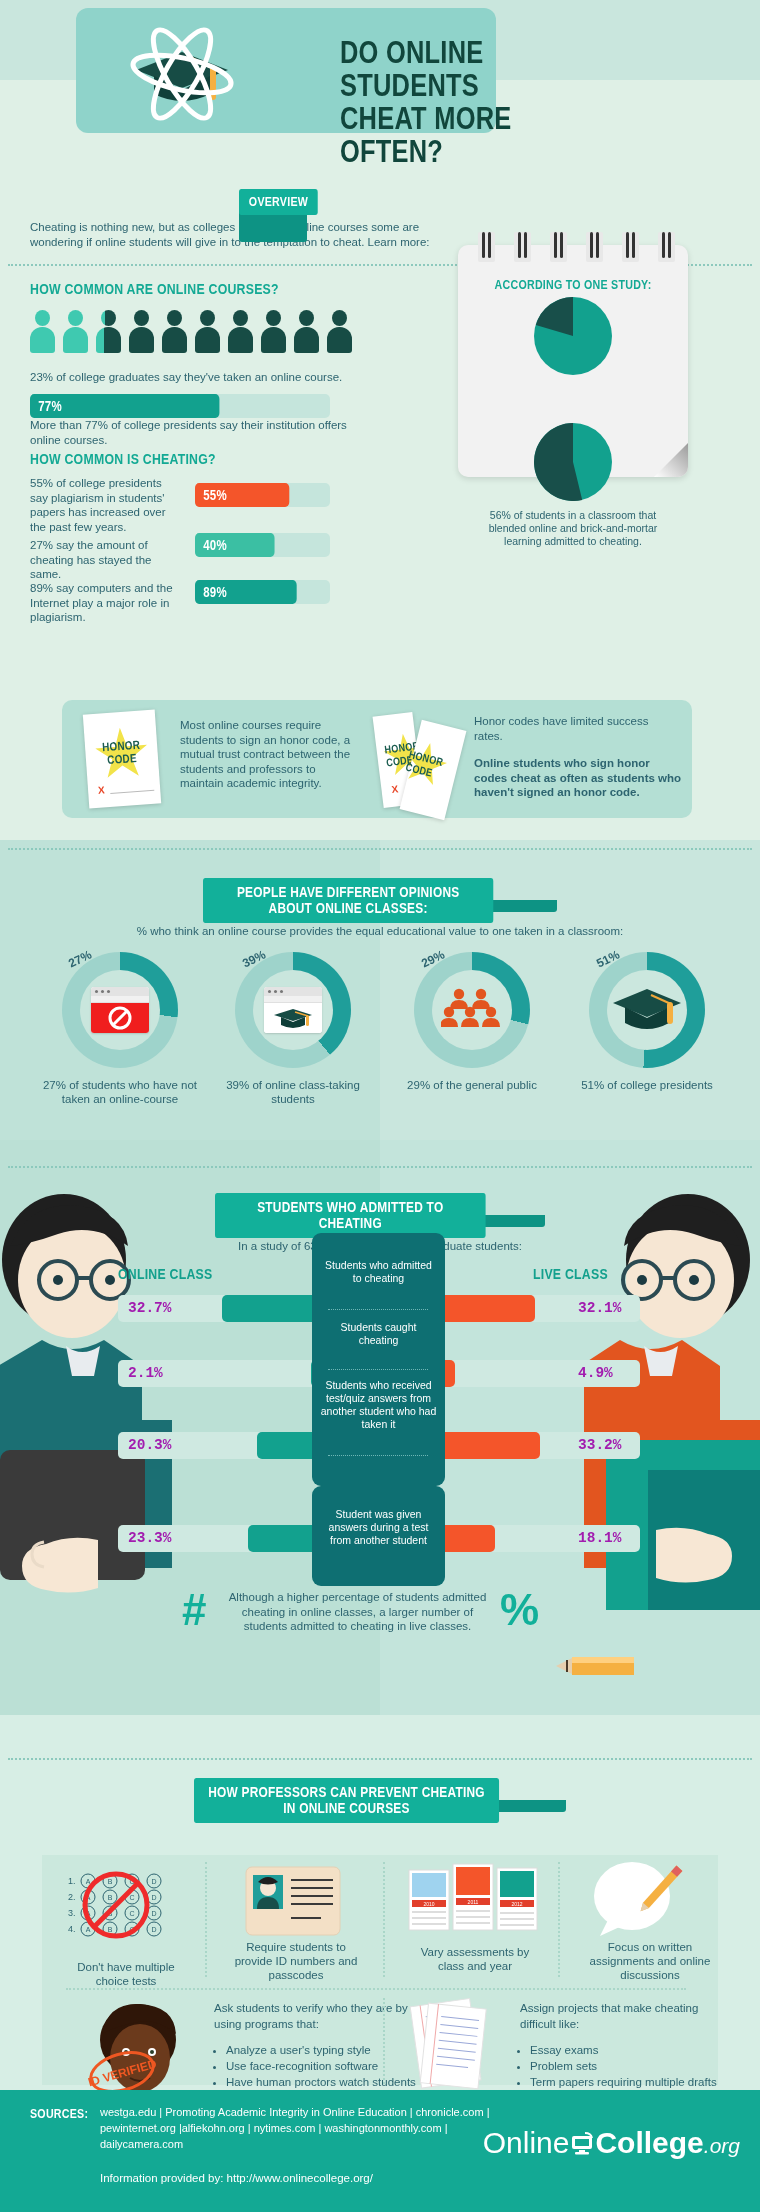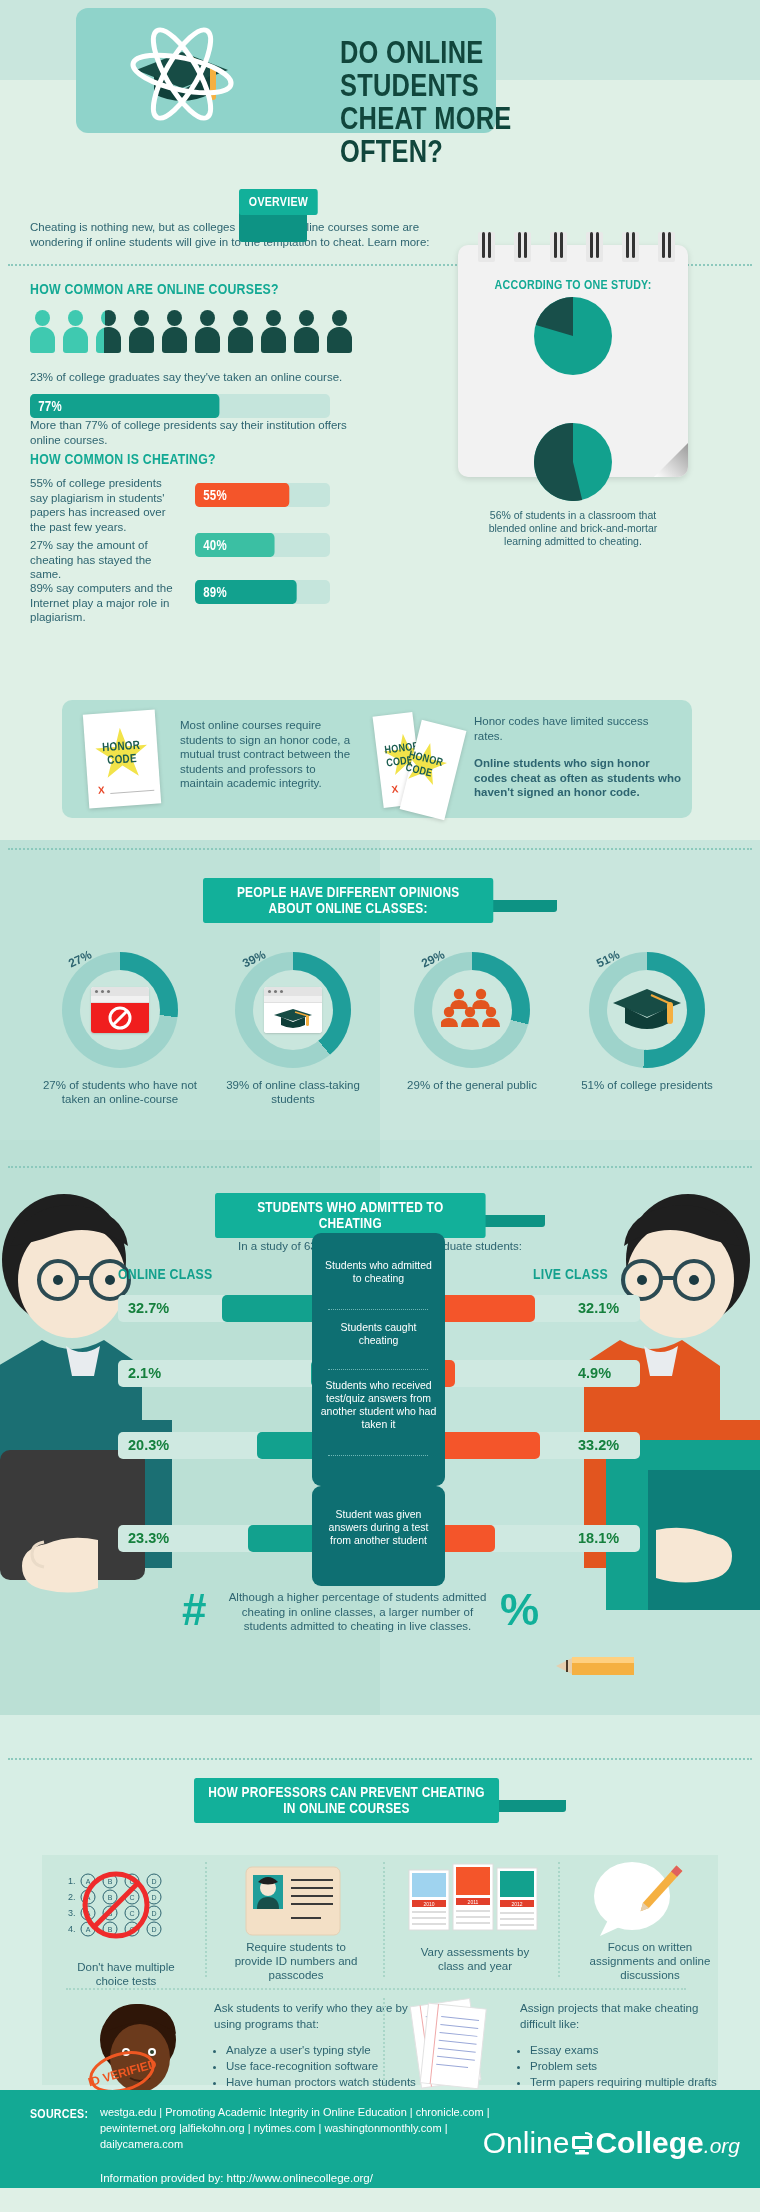--- a/index.html
+++ b/index.html
@@ -129,37 +129,37 @@
   
   .browser { width:58px; height:46px; background:#fff; border-radius:3px; overflow:hidden; box-shadow:0 1px 2px rgba(0,0,0,.15);}
   .browser .bar { height:9px; background:#e3e3e3; position:relative;}
   .browser .bar u { position:absolute; top:3px; width:3px; height:3px; border-radius:50%; background:#777; }
   .browser .bar2 { height:7px; background:#f1f1f1; border-bottom:1px solid #e0e0e0;}
   .browser .scr { height:30px; }
 
   
   .ccol { position:absolute; color:#13a08d; font-size:15px; }
   .ctrack { position:absolute; height:27px; background:#cfe9e1; border-radius:5px; }
-  .cval { position:absolute; color:#15803d; font-size:14.5px; font-weight:bold; }
+  .cval { position:absolute; color:#a21caf; font-size:14.5px; font-weight:bold;font-family:Liberation Mono, monospace; }
   .centerpanel {
     position:absolute; left:312px; top:1233px; width:133px; height:253px;
     background:#0e6f72; border-radius:9px; color:#fff;
     font-size:10.5px; line-height:13px; text-align:center;
   }
   .cpitem { position:absolute; width:100%; }
   .cpsep { position:absolute; left:16px; width:100px; border-top:1px dotted #6fb6b5; }
 
   
   .pcap { position:absolute; text-align:center; color:#2d6470; font-size:11.5px; line-height:14px; }
   .vdiv { position:absolute; border-left:2px dotted #a9d6c8; }
   .hdiv { position:absolute; border-top:2px dotted #a9d6c8; }
   .plist { position:absolute; color:#2d6470; font-size:11.5px; line-height:16px; }
 
   
-  .footer { position:absolute; left:0; top:2090px; width:760px; height:98px; background:#13a994; }
+  .footer { position:absolute; left:0; top:2090px; width:760px; height:122px; background:#13a994; }
   .srcLabel { position:absolute; left:30px; top:16px; color:#fff; font-size:13px; }
   .srcText { position:absolute; left:100px; top:14px; width:430px; color:#fff; font-size:11px; line-height:16px; }
   .provided { position:absolute; left:100px; top:82px; color:#fff; font-size:11.5px; }
   .logo { position:absolute; right:20px; top:36px; color:#fff; font-size:30px; }
   .logo .thin { font-weight:normal; }
   .logo .org { font-size:21px;font-style:italic; }
 
   .hashsym { position:absolute; color:#12b09a; font-size:44px; font-weight:bold; }
 </style>
 </head>
@@ -342,20 +342,21 @@
   </div>
 
   <div class="band-opinions">
     <div class="lite"></div>
   </div>
   <div class="dotted-h" style="top:848px"></div>
 
   <div class="tag-shadow" style="left:203px; top:900px; width:354px; height:12px;"></div>
   <div class="tag big cond" style="left:203px; top:878px; width:354px; text-align:center;">PEOPLE HAVE DIFFERENT OPINIONS ABOUT ONLINE CLASSES:</div>
 
+  <div style="position:absolute; left:80px; top:925px; width:600px; text-align:center; color:#2d6470; font-size:11.5px;">% who think an online course provides the equal educational value to one taken in a classroom:</div>
 
   <div class="donut" style="left:62px; top:952px; background: conic-gradient(#1f9e9a 0% 27%, #9ed3cb 27% 100%);">
     <div class="inner">
       <div class="browser">
         <div class="bar">
             <u style="left:4px"></u>
             <u style="left:10px"></u>
             <u style="left:16px"></u>
           </div>
         <div class="bar2"></div>

